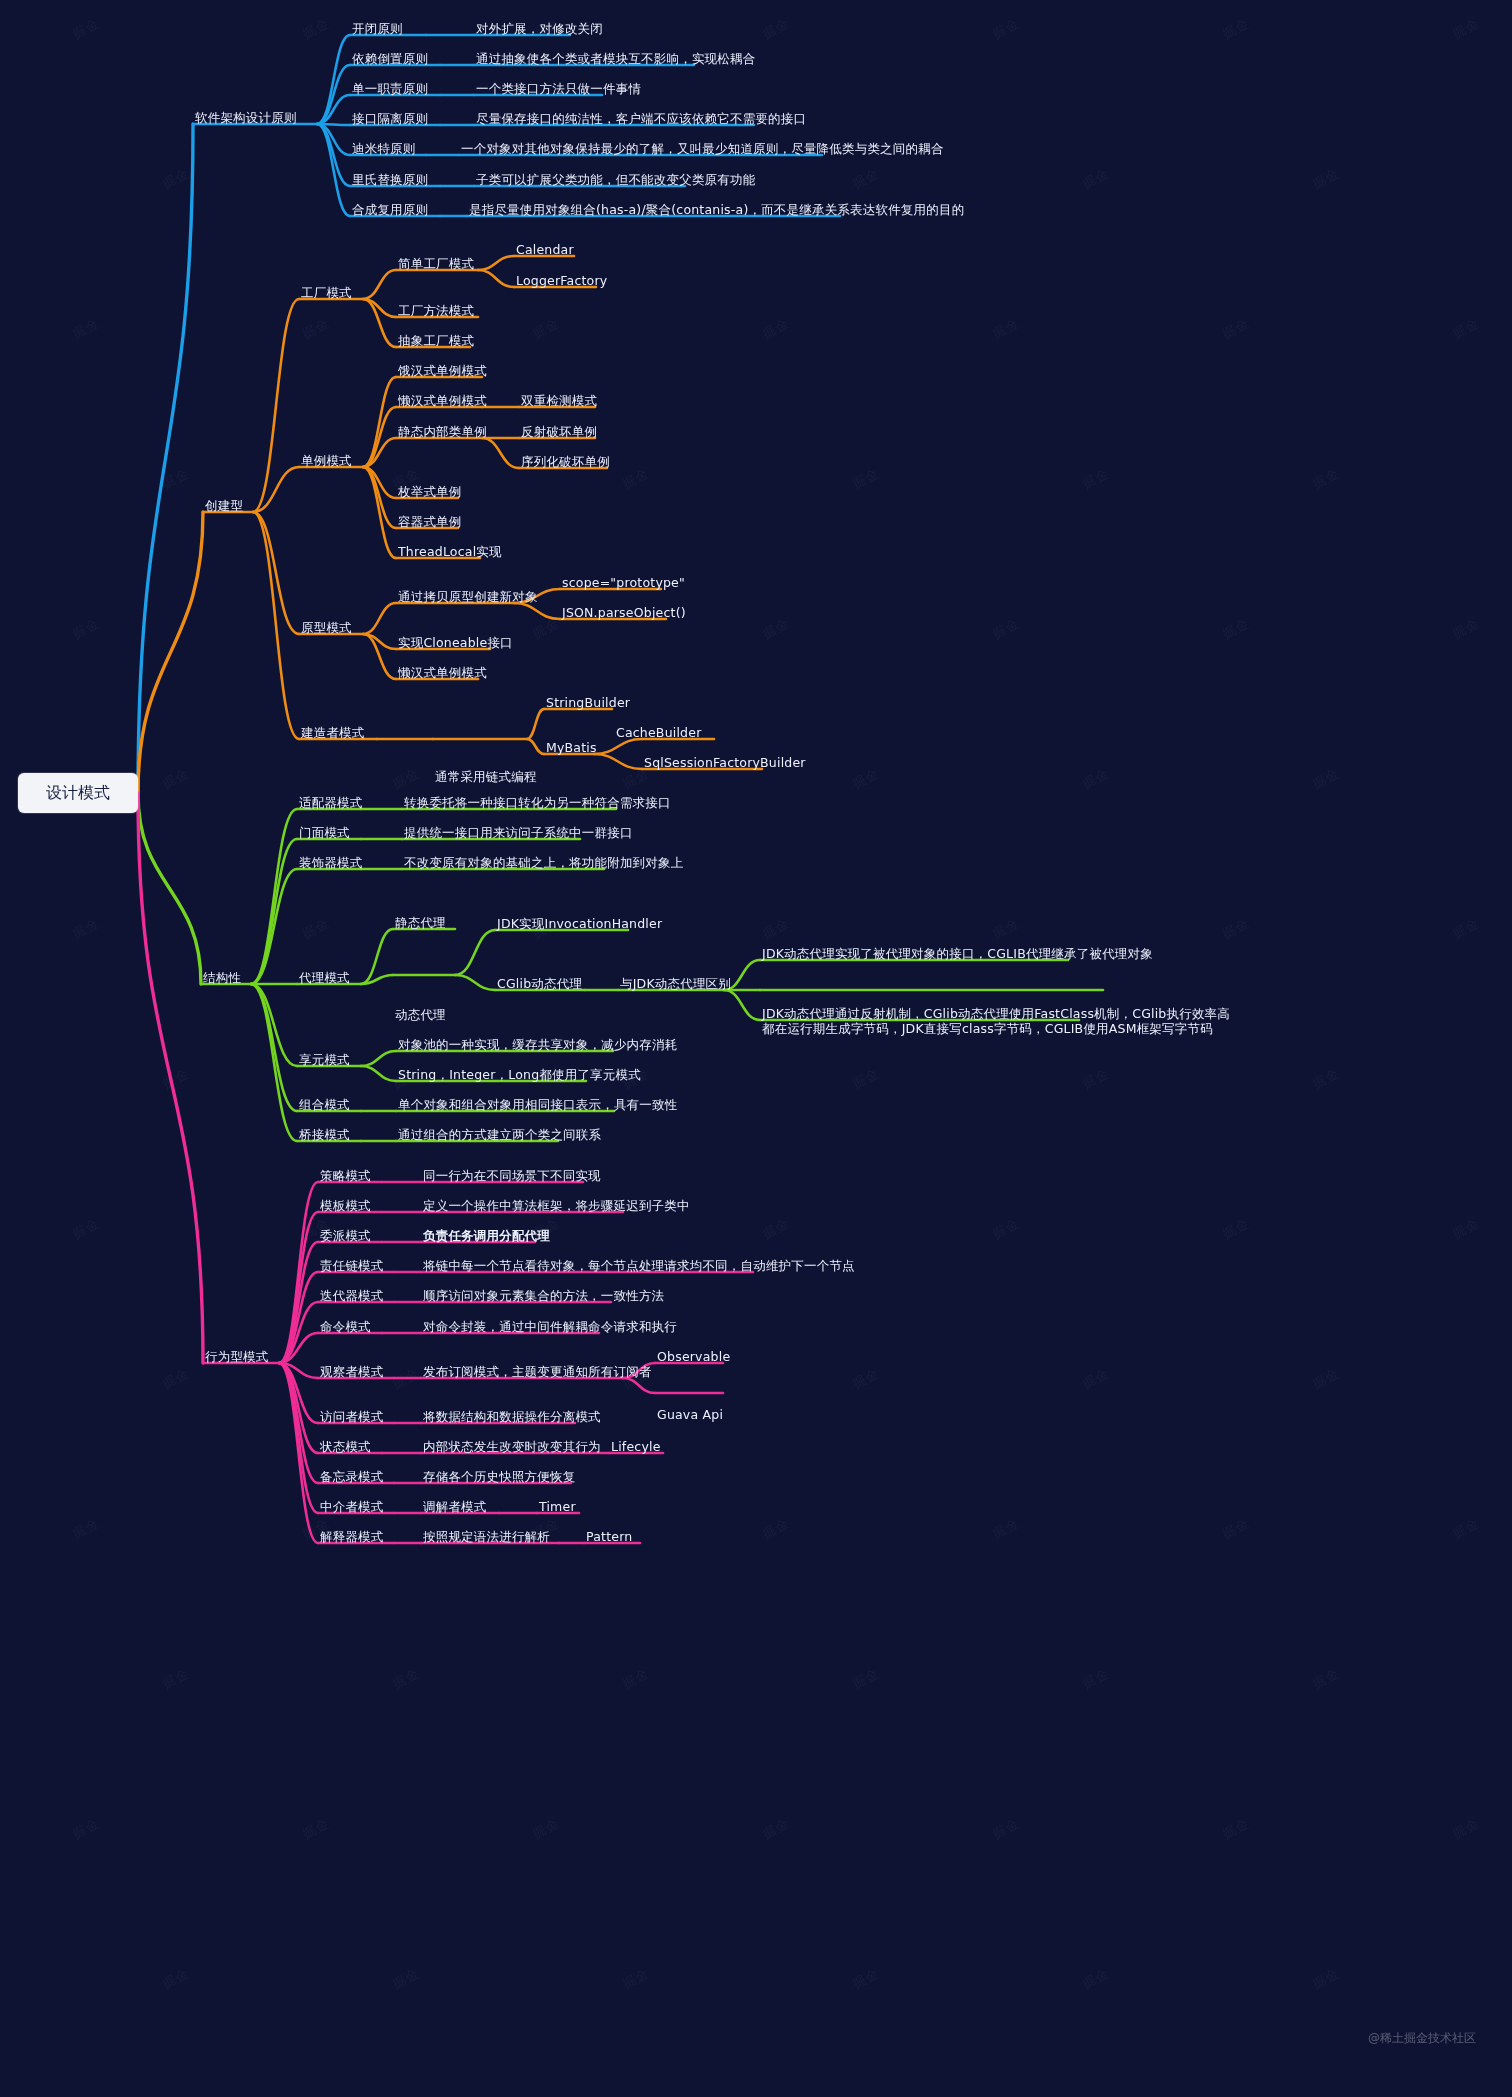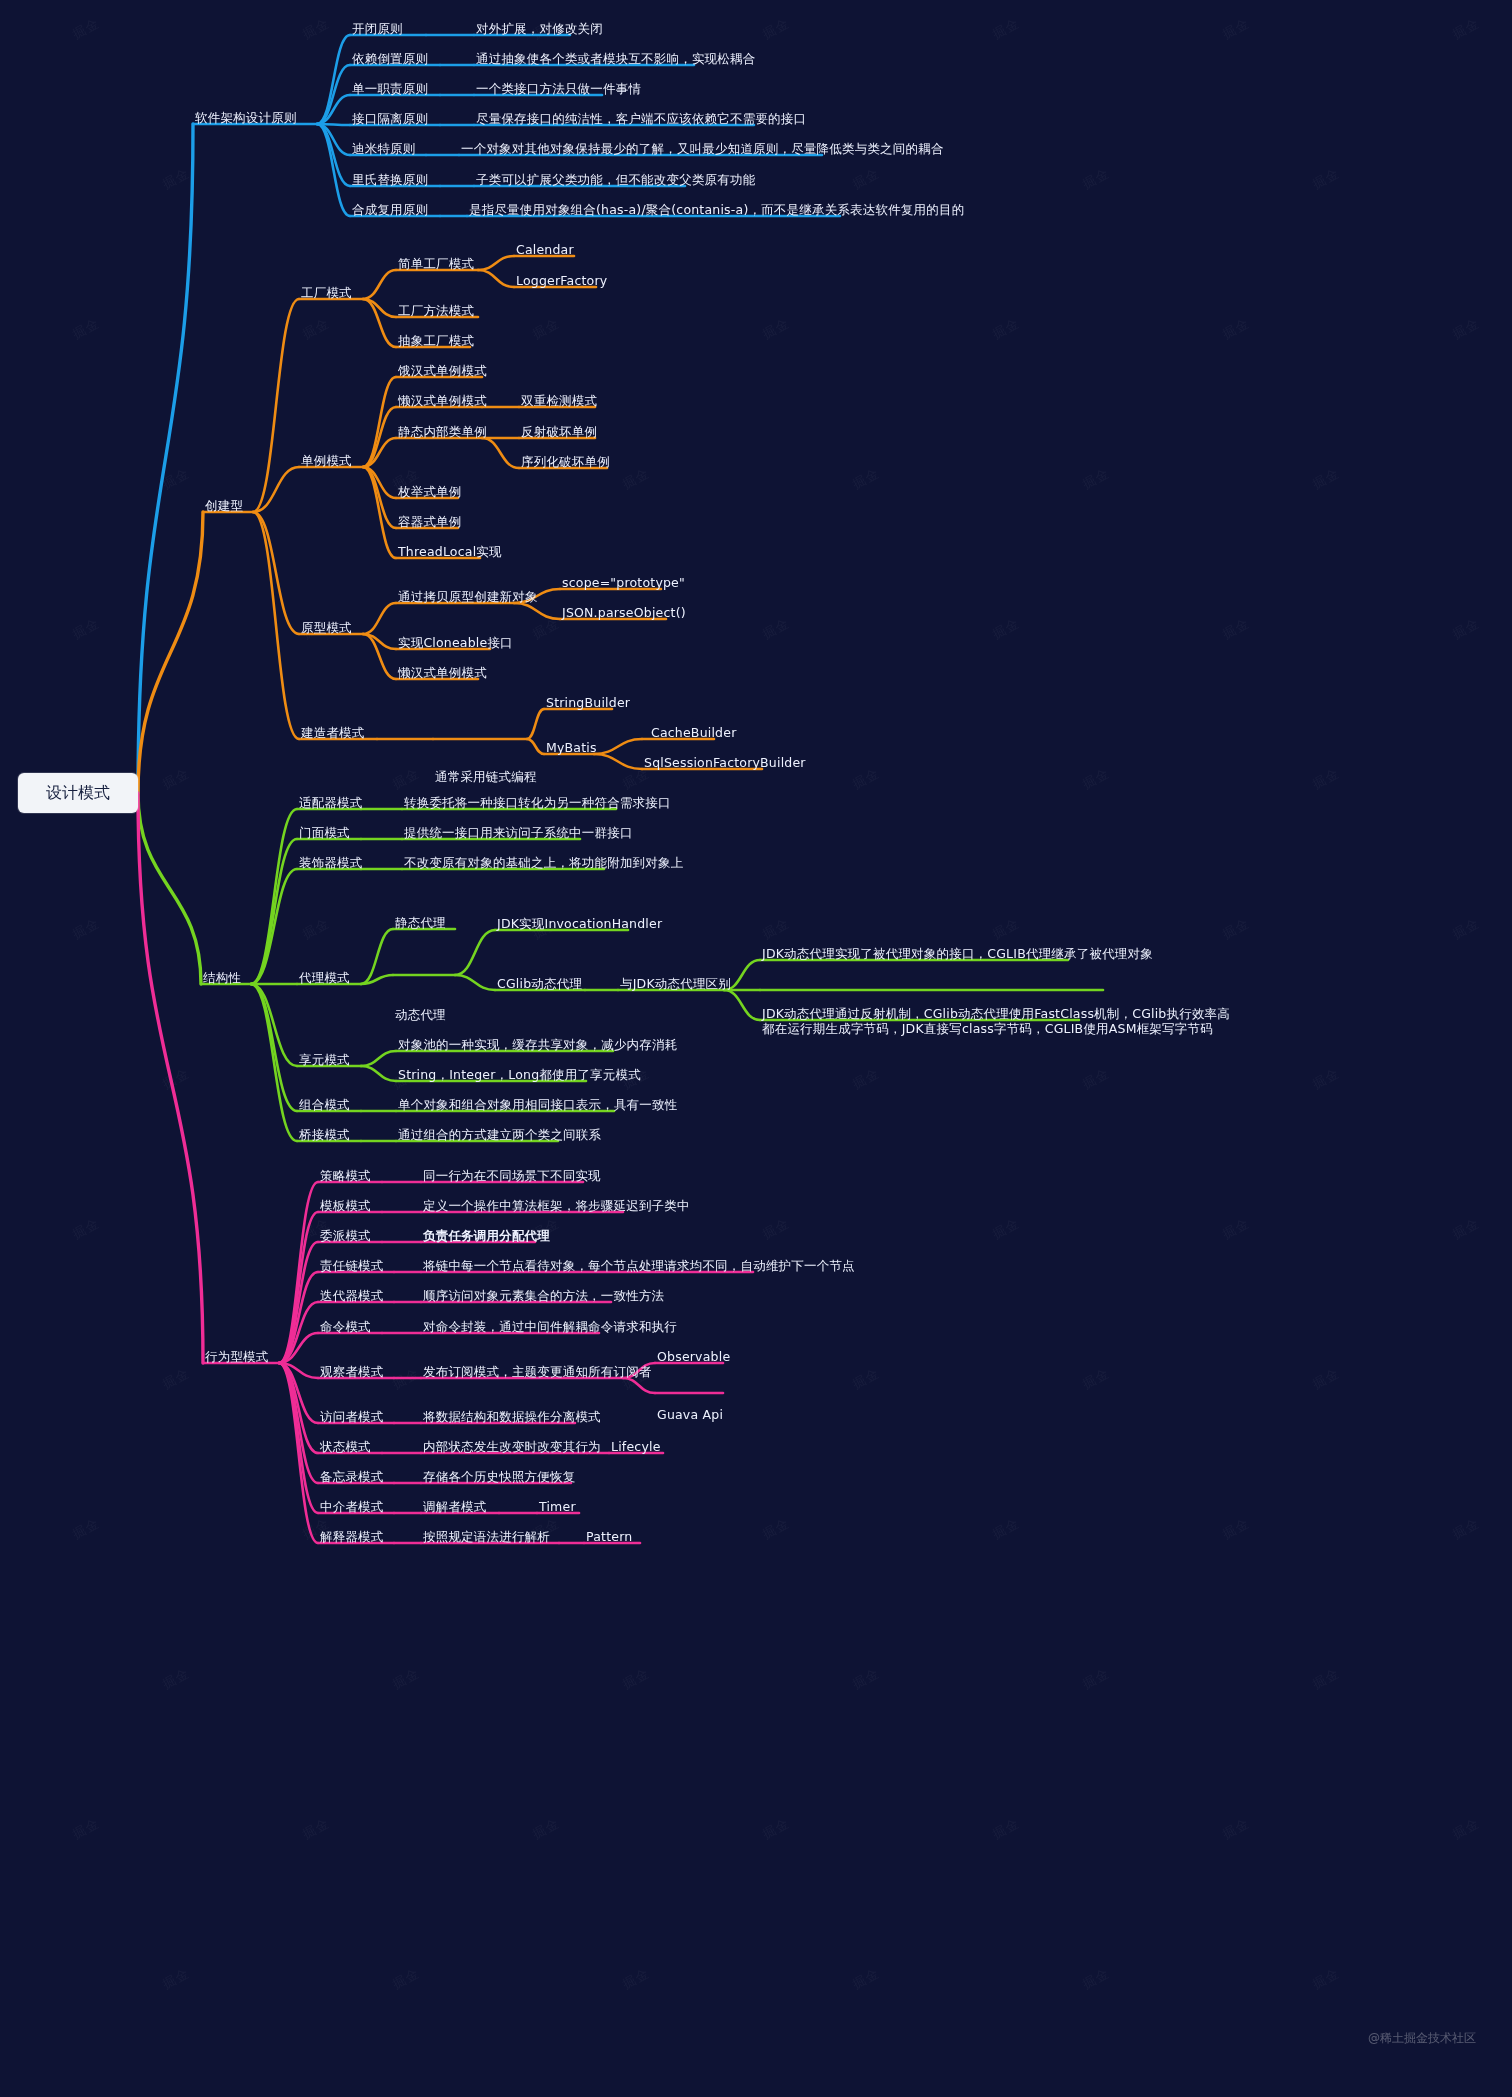--- a/index.html
+++ b/index.html
@@ -407,21 +407,21 @@
       <div class="node cn" style="left: 301px; top: 628px;">原型模式</div>
       <div class="node cn" style="left: 398px; top: 597px;">通过拷贝原型创建新对象</div>
       <div class="node cn" style="left: 562px; top: 583px;">scope="prototype"</div>
       <div class="node cn" style="left: 562px; top: 613px;">JSON.parseObject()</div>
       <div class="node cn" style="left: 398px; top: 643px;">实现Cloneable接口</div>
       <div class="node cn" style="left: 398px; top: 673px;">懒汉式单例模式</div>
       <div class="node cn" style="left: 301px; top: 733px;">建造者模式</div>
       <div class="node cn" style="left: 435px; top: 733px; margin-top: 44px;">通常采用链式编程</div>
       <div class="node cn" style="left: 546px; top: 703px;">StringBuilder</div>
       <div class="node cn" style="left: 546px; top: 748px;">MyBatis</div>
-      <div class="node cn" style="left: 651px; top: 733px;">CacheBuilder</div>
+      <div class="node cn" style="left: 616px; top: 733px;">CacheBuilder</div>
       <div class="node cn" style="left: 644px; top: 763px;">SqlSessionFactoryBuilder</div>
       <div class="node cn" style="left: 203px; top: 978px;">结构性</div>
       <div class="node cn" style="left: 299px; top: 803px; text-align: center;">适配器模式</div>
       <div class="node cn" style="left: 404px; top: 803px;">转换委托将一种接口转化为另一种符合需求接口</div>
       <div class="node cn" style="left: 299px; top: 833px;">门面模式</div>
       <div class="node cn" style="left: 404px; top: 833px;">提供统一接口用来访问子系统中一群接口</div>
       <div class="node cn" style="left: 299px; top: 863px;">装饰器模式</div>
       <div class="node cn" style="left: 404px; top: 863px;">不改变原有对象的基础之上，将功能附加到对象上</div>
       <div class="node cn" style="left: 299px; top: 978px;">代理模式</div>
       <div class="node cn" style="left: 395px; top: 923px;">静态代理</div>

